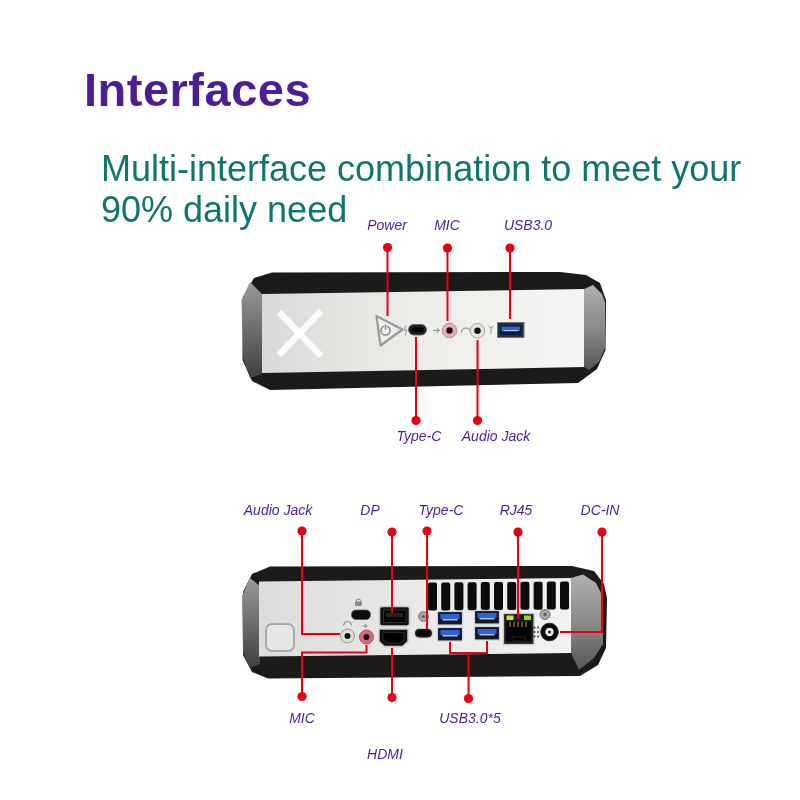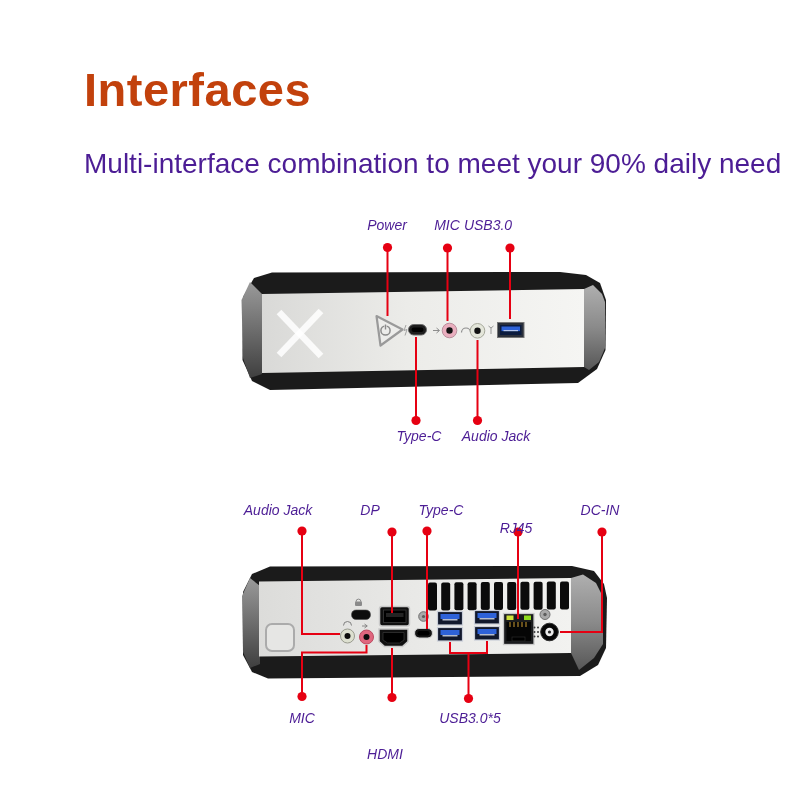--- a/index.html
+++ b/index.html
@@ -1,20 +1,20 @@
 <!DOCTYPE html>
 <html><head>
 <meta charset="utf-8">
 <style>
   html,body{margin:0;padding:0;background:#fff;}
   .stage{position:relative;width:800px;height:800px;background:#ffffff;overflow:hidden;
          font-family:"Liberation Sans", sans-serif;}
-  .title{position:absolute;left:84px;top:64px;font-size:47px;font-weight:bold;color:#c2410c;
+  .title{position:absolute;left:84px;top:64px;font-size:47px;font-weight:bold;color:#4c1d95;
          line-height:1.1;letter-spacing:0.5px;}
-  .subtitle{position:absolute;left:84px;top:148px;font-size:28px;color:#4c1d95;line-height:1.15;}
+  .subtitle{position:absolute;left:101px;top:148px;font-size:36px;color:#0f766e;line-height:1.15;}
   .lbl{position:absolute;transform:translateX(-50%);color:#4c1d95;font-size:14px;
        line-height:1;white-space:nowrap;font-style:italic;}
   svg{position:absolute;left:0;top:0;}
 </style>
 </head>
 <body>
 
 <div class="stage">
 
   <div class="title">Interfaces</div>
@@ -253,26 +253,26 @@
           <polyline points="450,642 450,653 487,653 487,641" fill="none"></polyline>
           <line x1="468.5" y1="653" x2="468.5" y2="695"></line>
           <circle cx="468.5" cy="698.5" r="4.6" stroke="none"></circle>
         </g>
       </g>
     </g>
   </svg>
 
   <div class="lbl" style="left:387px;top:218px">Power</div>
   <div class="lbl" style="left:447px;top:218px">MIC</div>
-  <div class="lbl" style="left:488px;top:218px">USB3.0</div>
+  <div class="lbl" style="left:528px;top:218px">USB3.0</div>
   <div class="lbl" style="left:419px;top:429px">Type-C</div>
   <div class="lbl" style="left:496px;top:429px">Audio Jack</div>
 
   <div class="lbl" style="left:278px;top:503px">Audio Jack</div>
   <div class="lbl" style="left:370px;top:503px">DP</div>
   <div class="lbl" style="left:441px;top:503px">Type-C</div>
-  <div class="lbl" style="left:516px;top:521px">RJ45</div>
+  <div class="lbl" style="left:516px;top:503px">RJ45</div>
   <div class="lbl" style="left:600px;top:503px">DC-IN</div>
   <div class="lbl" style="left:302px;top:711px">MIC</div>
   <div class="lbl" style="left:385px;top:747px">HDMI</div>
   <div class="lbl" style="left:470px;top:711px">USB3.0*5</div>
 
 </div>
 
 </body></html>

